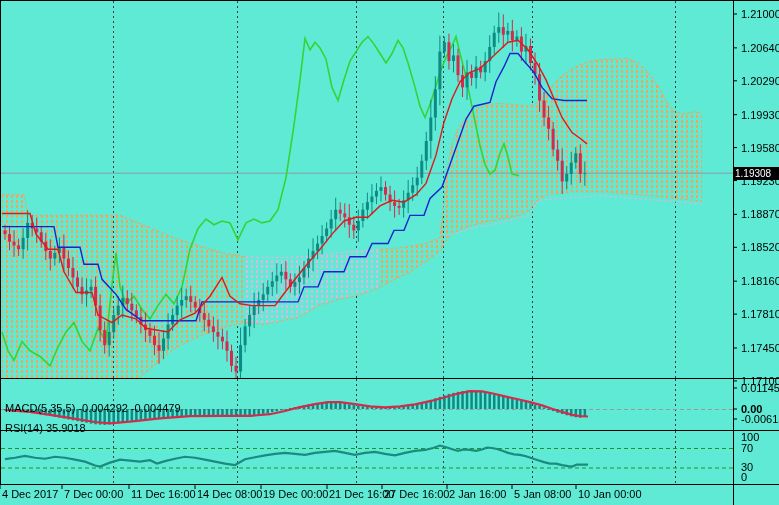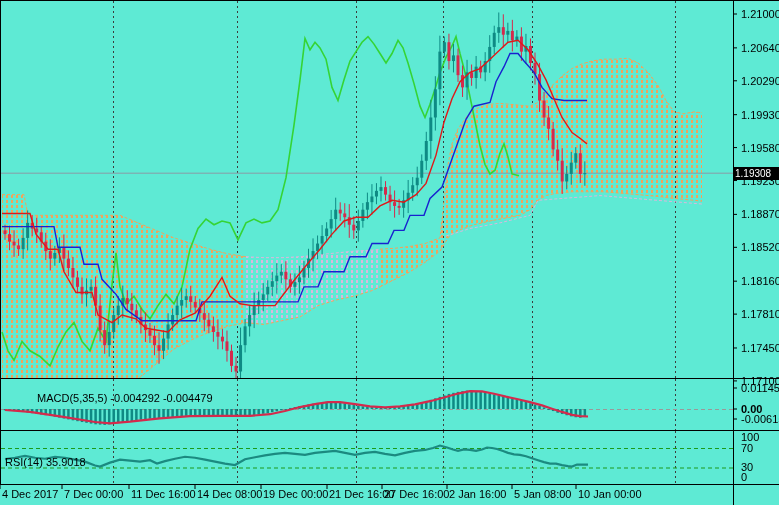--- a/index.html
+++ b/index.html
@@ -8,22 +8,22 @@
     font-family:"Liberation Sans",sans-serif;-webkit-font-smoothing:none;
   }
   .chart-root svg{position:absolute;left:0;top:0;}
   .ohlc-title{
     position:absolute;left:6px;top:2px;font-size:11px;color:#000;white-space:pre;z-index:5;
   }
   .ohlc-title .arrow{font-size:9px;margin-right:6px;cursor:pointer;}
   .pane-title{
     position:absolute;left:5px;font-size:11px;color:#000;white-space:pre;z-index:5;
   }
-  .pane-title.macd{top:392px;margin-left:32px;}
-  .pane-title.rsi{top:456px;}
+  .pane-title.macd{top:402px;}
+  .pane-title.rsi{top:422px;}
   .price-tag{
     position:absolute;right:0;width:46px;height:13px;background:#000;color:#fff;
     font-size:10px;line-height:13px;text-align:left;padding-left:2px;box-sizing:border-box;z-index:6;
   }
 </style>
 </head>
 <body>
 
 <div class="chart-root">
   <svg id="cv" width="779" height="505">

